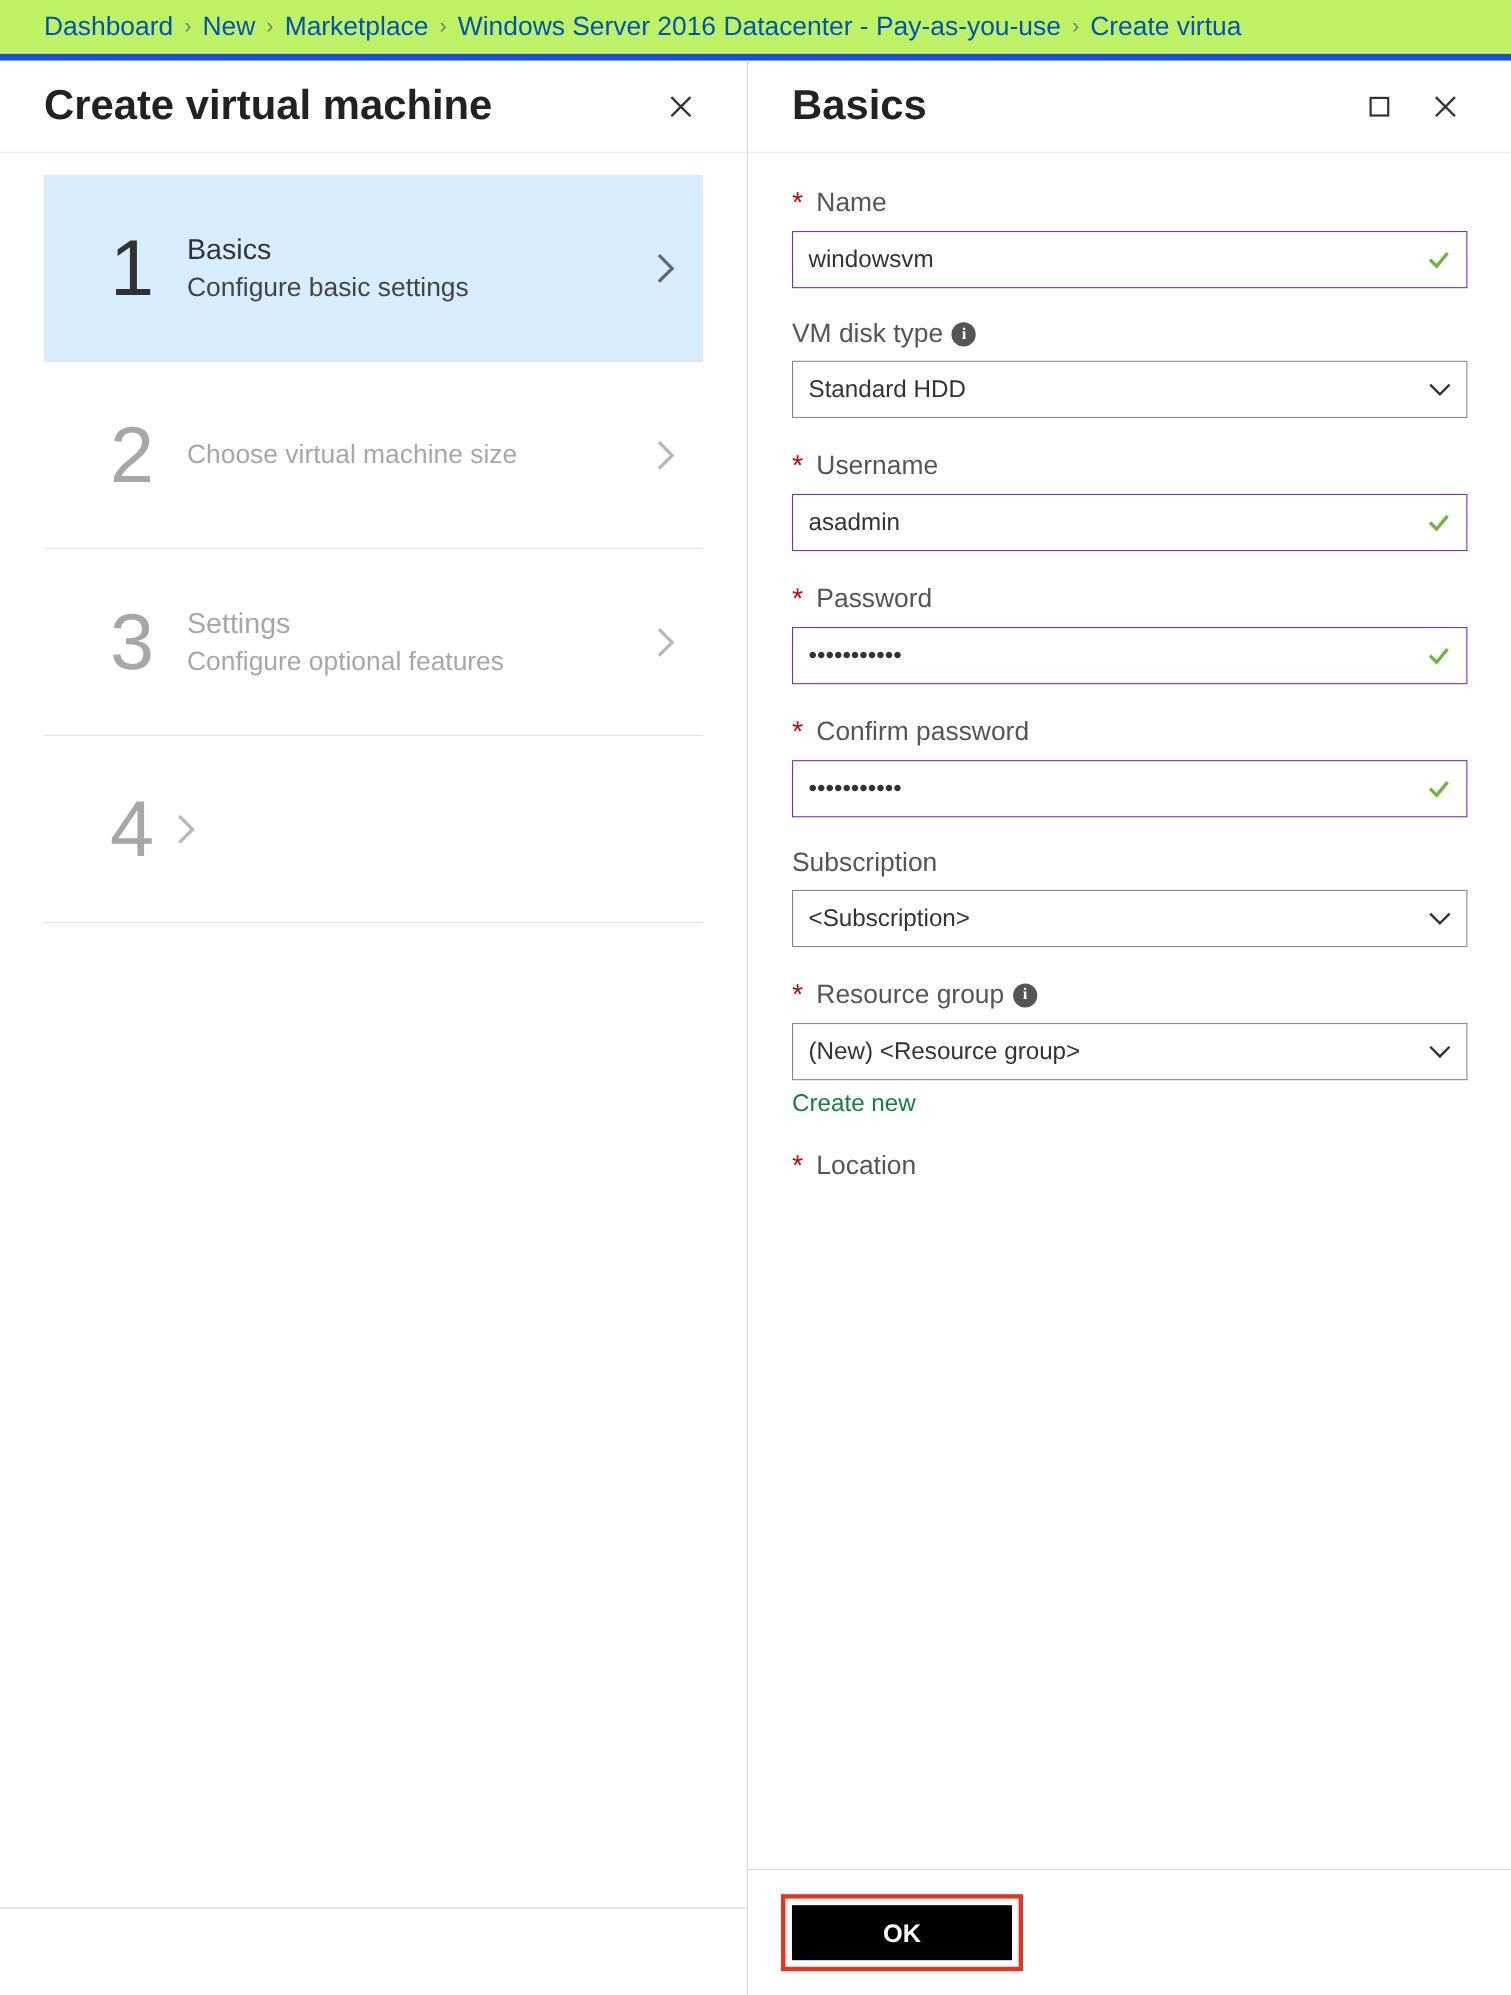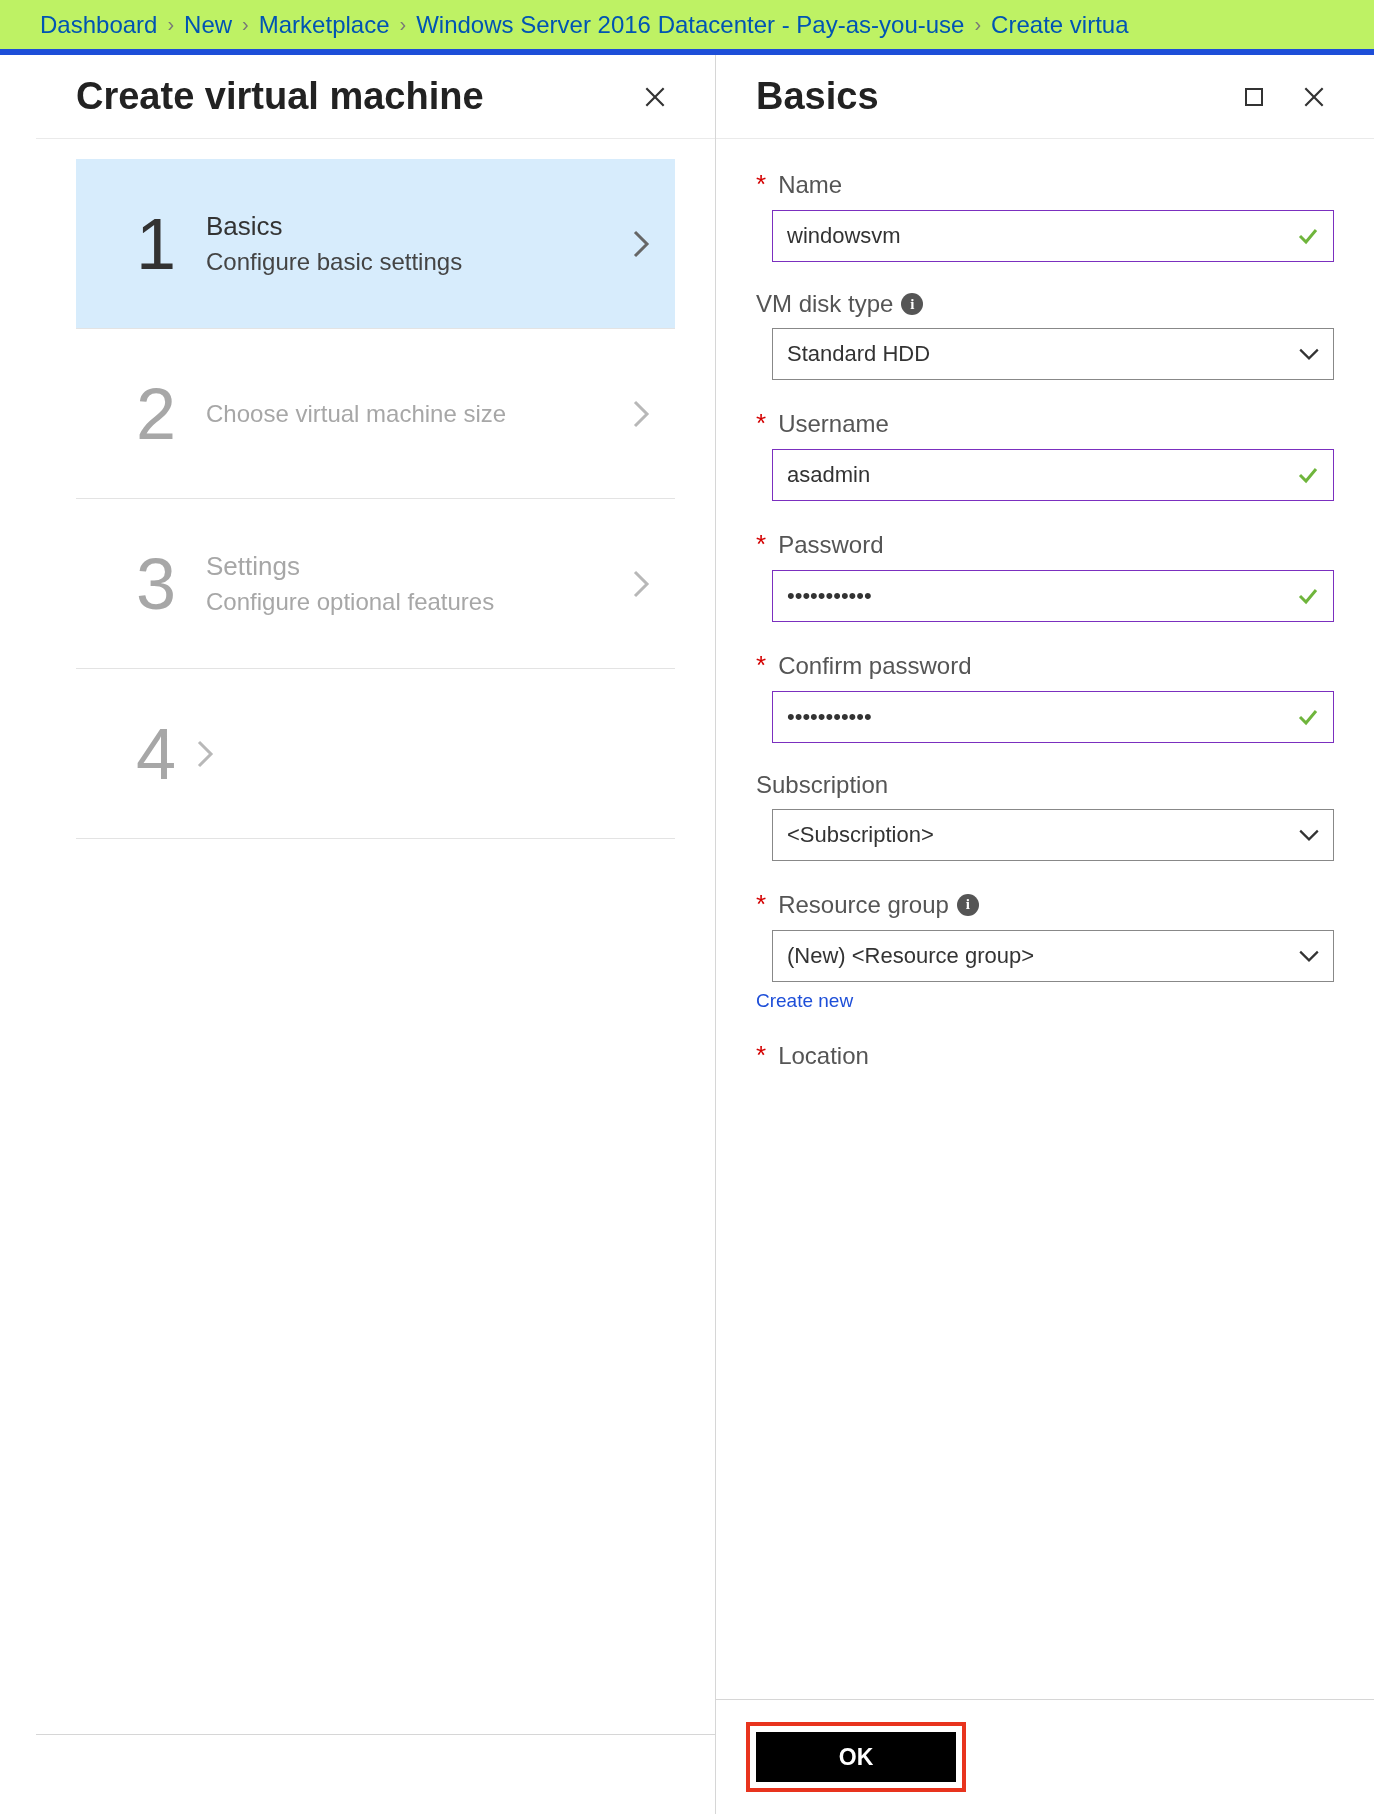--- a/index.html
+++ b/index.html
@@ -23,21 +23,20 @@
   }
   .breadcrumb .sep {
     color: #777;
     margin: 0 10px;
     font-size: 20px;
   }
 
   .main {
     display:flex;
     height: calc(1814px - 55px);
-    padding-left: 36px;
   }
 
   
   .panel-left {
     width: 680px;
     border-right: 1px solid #d6d6d6;
     display:flex;
     flex-direction:column;
   }
   .panel-header {
@@ -169,37 +168,37 @@
     font-size: 22px;
     color:#333;
     background:#fff;
     position:relative;
     display:flex;
     align-items:center;
   }
   .validated {
     border: 1px solid #7b2fbf;
   }
-  .input-wrap { position:relative;margin-left:16px; }
+  .input-wrap { position:relative; }
   .check-icon {
     position:absolute;
     right:14px; top:50%;
     transform:translateY(-50%);
     color:#6fb53c;
   }
   .select-chevron {
     position:absolute;
     right:14px; top:50%;
     transform:translateY(-50%);
     color:#333;
   }
 
   .link {
-    color:#1d4ed8;
-    font-size: 19px;
+    color:#15803d;
+    font-size: 22px;
     text-decoration:none;
     display:inline-block;
     margin-top:8px;
     text-align:center;
   }
 
   
   .footer {
     border-top: 1px solid #d6d6d6;
     padding: 22px 30px;

